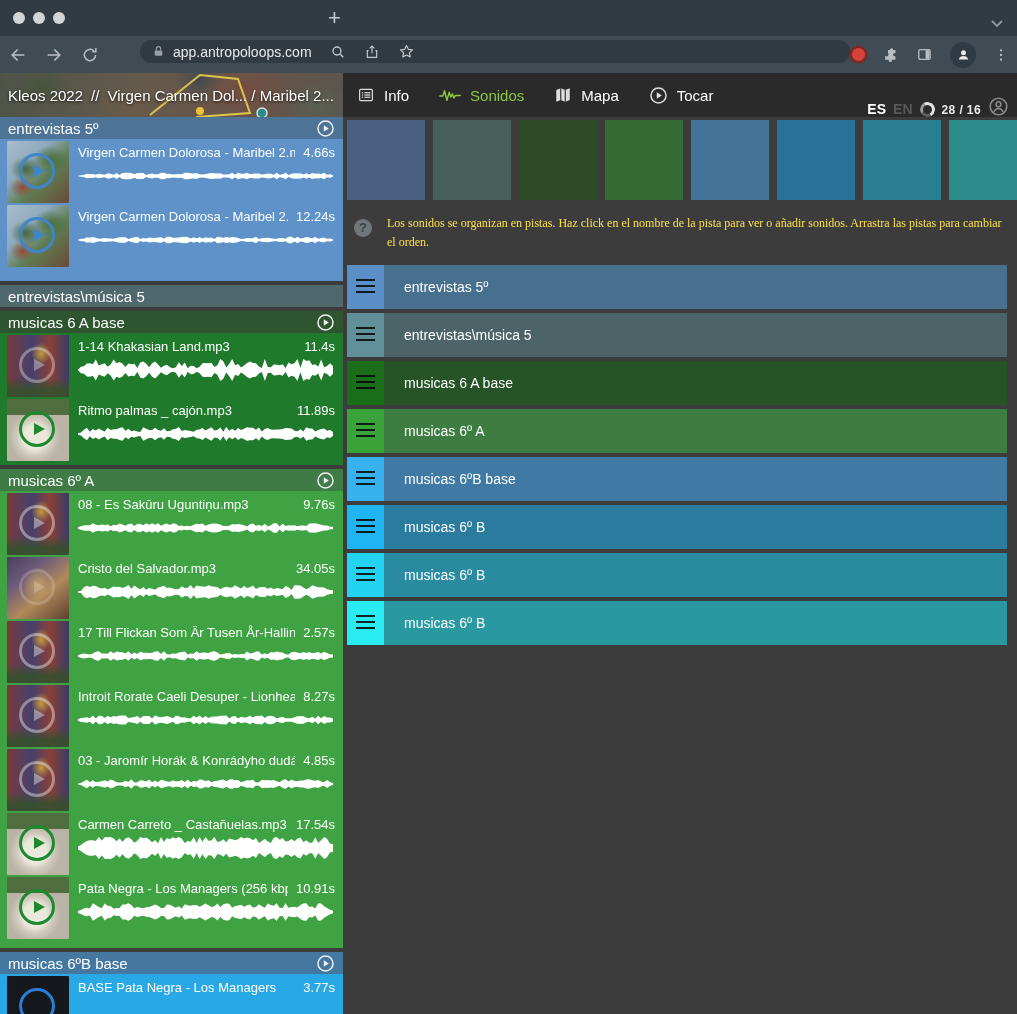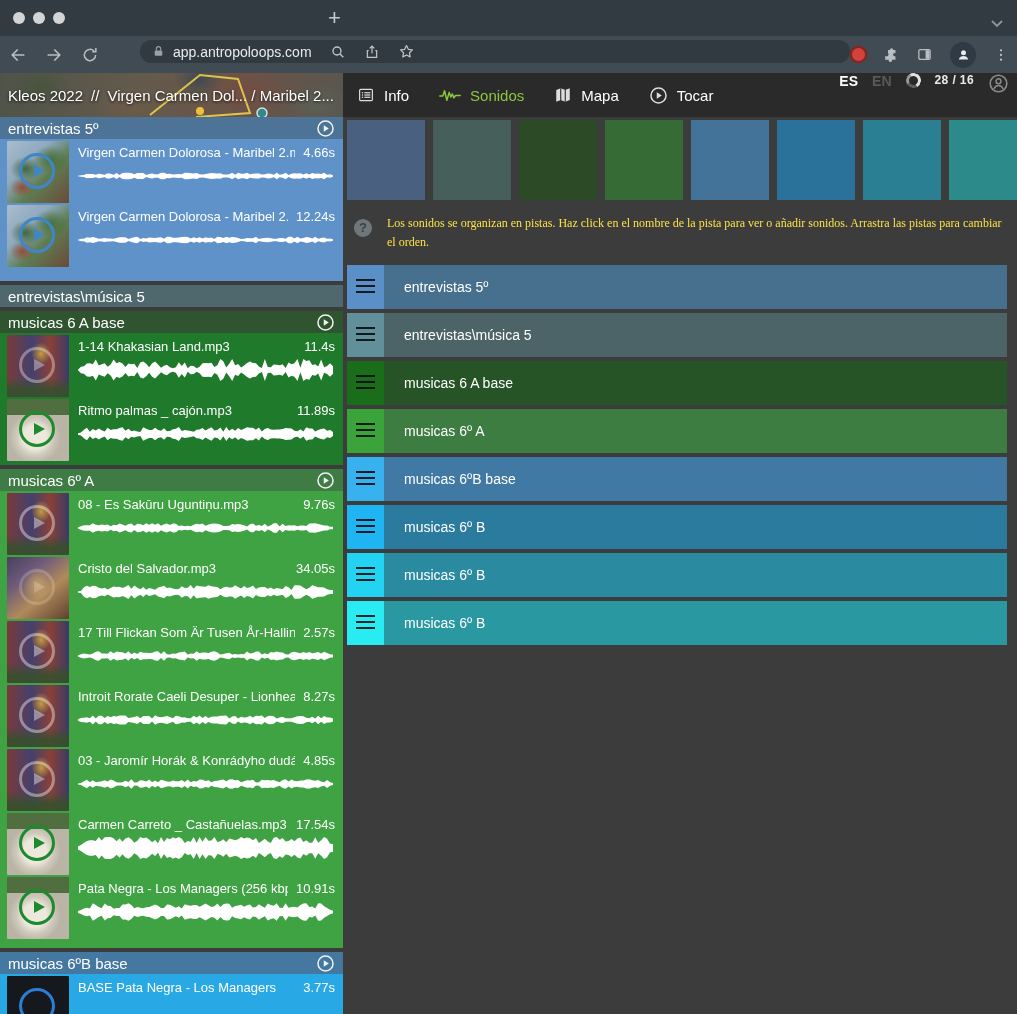--- a/index.html
+++ b/index.html
@@ -46,21 +46,21 @@
       linear-gradient(100deg, #6b6f5e, #8a7a62 40%, #96705c 70%, #7a7466); }
   .geo .shade { position:absolute; inset:0; background:rgba(18,24,30,.32); }
   .geo svg { position:absolute; inset:0; }
   .breadcrumb { position:absolute; left:8px; top:0; height:44px; display:flex; align-items:center; gap:8px;
                 color:#fff; font-size:15px; text-shadow:0 1px 3px rgba(0,0,0,.8); white-space:nowrap; z-index:2; }
   .appnav { position:absolute; left:357px; top:0; height:44px; display:flex; align-items:center; gap:30px; }
   .nav-item { display:flex; align-items:center; gap:9px; color:#ffffff; font-size:15px; cursor:default; }
   .nav-item .nicon { display:flex; color:#dedede; }
   .nav-item.active { color:var(--accent); }
   .nav-item.active .nicon { color:var(--accent); }
-  .hdr-right { position:absolute; right:8px; top:0; height:44px; display:flex; align-items:flex-start; gap:14px; }
+  .hdr-right { position:absolute; right:8px; top:0; height:44px; display:flex; align-items:flex-end; gap:7px; }
   .lang-es { color:#fff; font-size:14px; font-weight:bold; }
   .lang-en { color:#595959; font-size:14px; font-weight:bold; }
   .spinner { width:15px; height:15px; border-radius:50%; border:3px solid #e3e3e3;
              border-bottom-color:#5f5f5f; border-left-color:#9a9a9a; transform:rotate(15deg); }
   .counter { color:#eaeaea; font-size:12px; font-weight:bold; letter-spacing:.4px; }
   .account { color:#8a8a8a; display:flex; }
 
   
   .sidebar { position:absolute; left:0; top:117px; width:343px; height:897px; overflow:hidden; background:#3c3c3c; }
   .tracksec { margin-bottom:4px; position:relative; }

